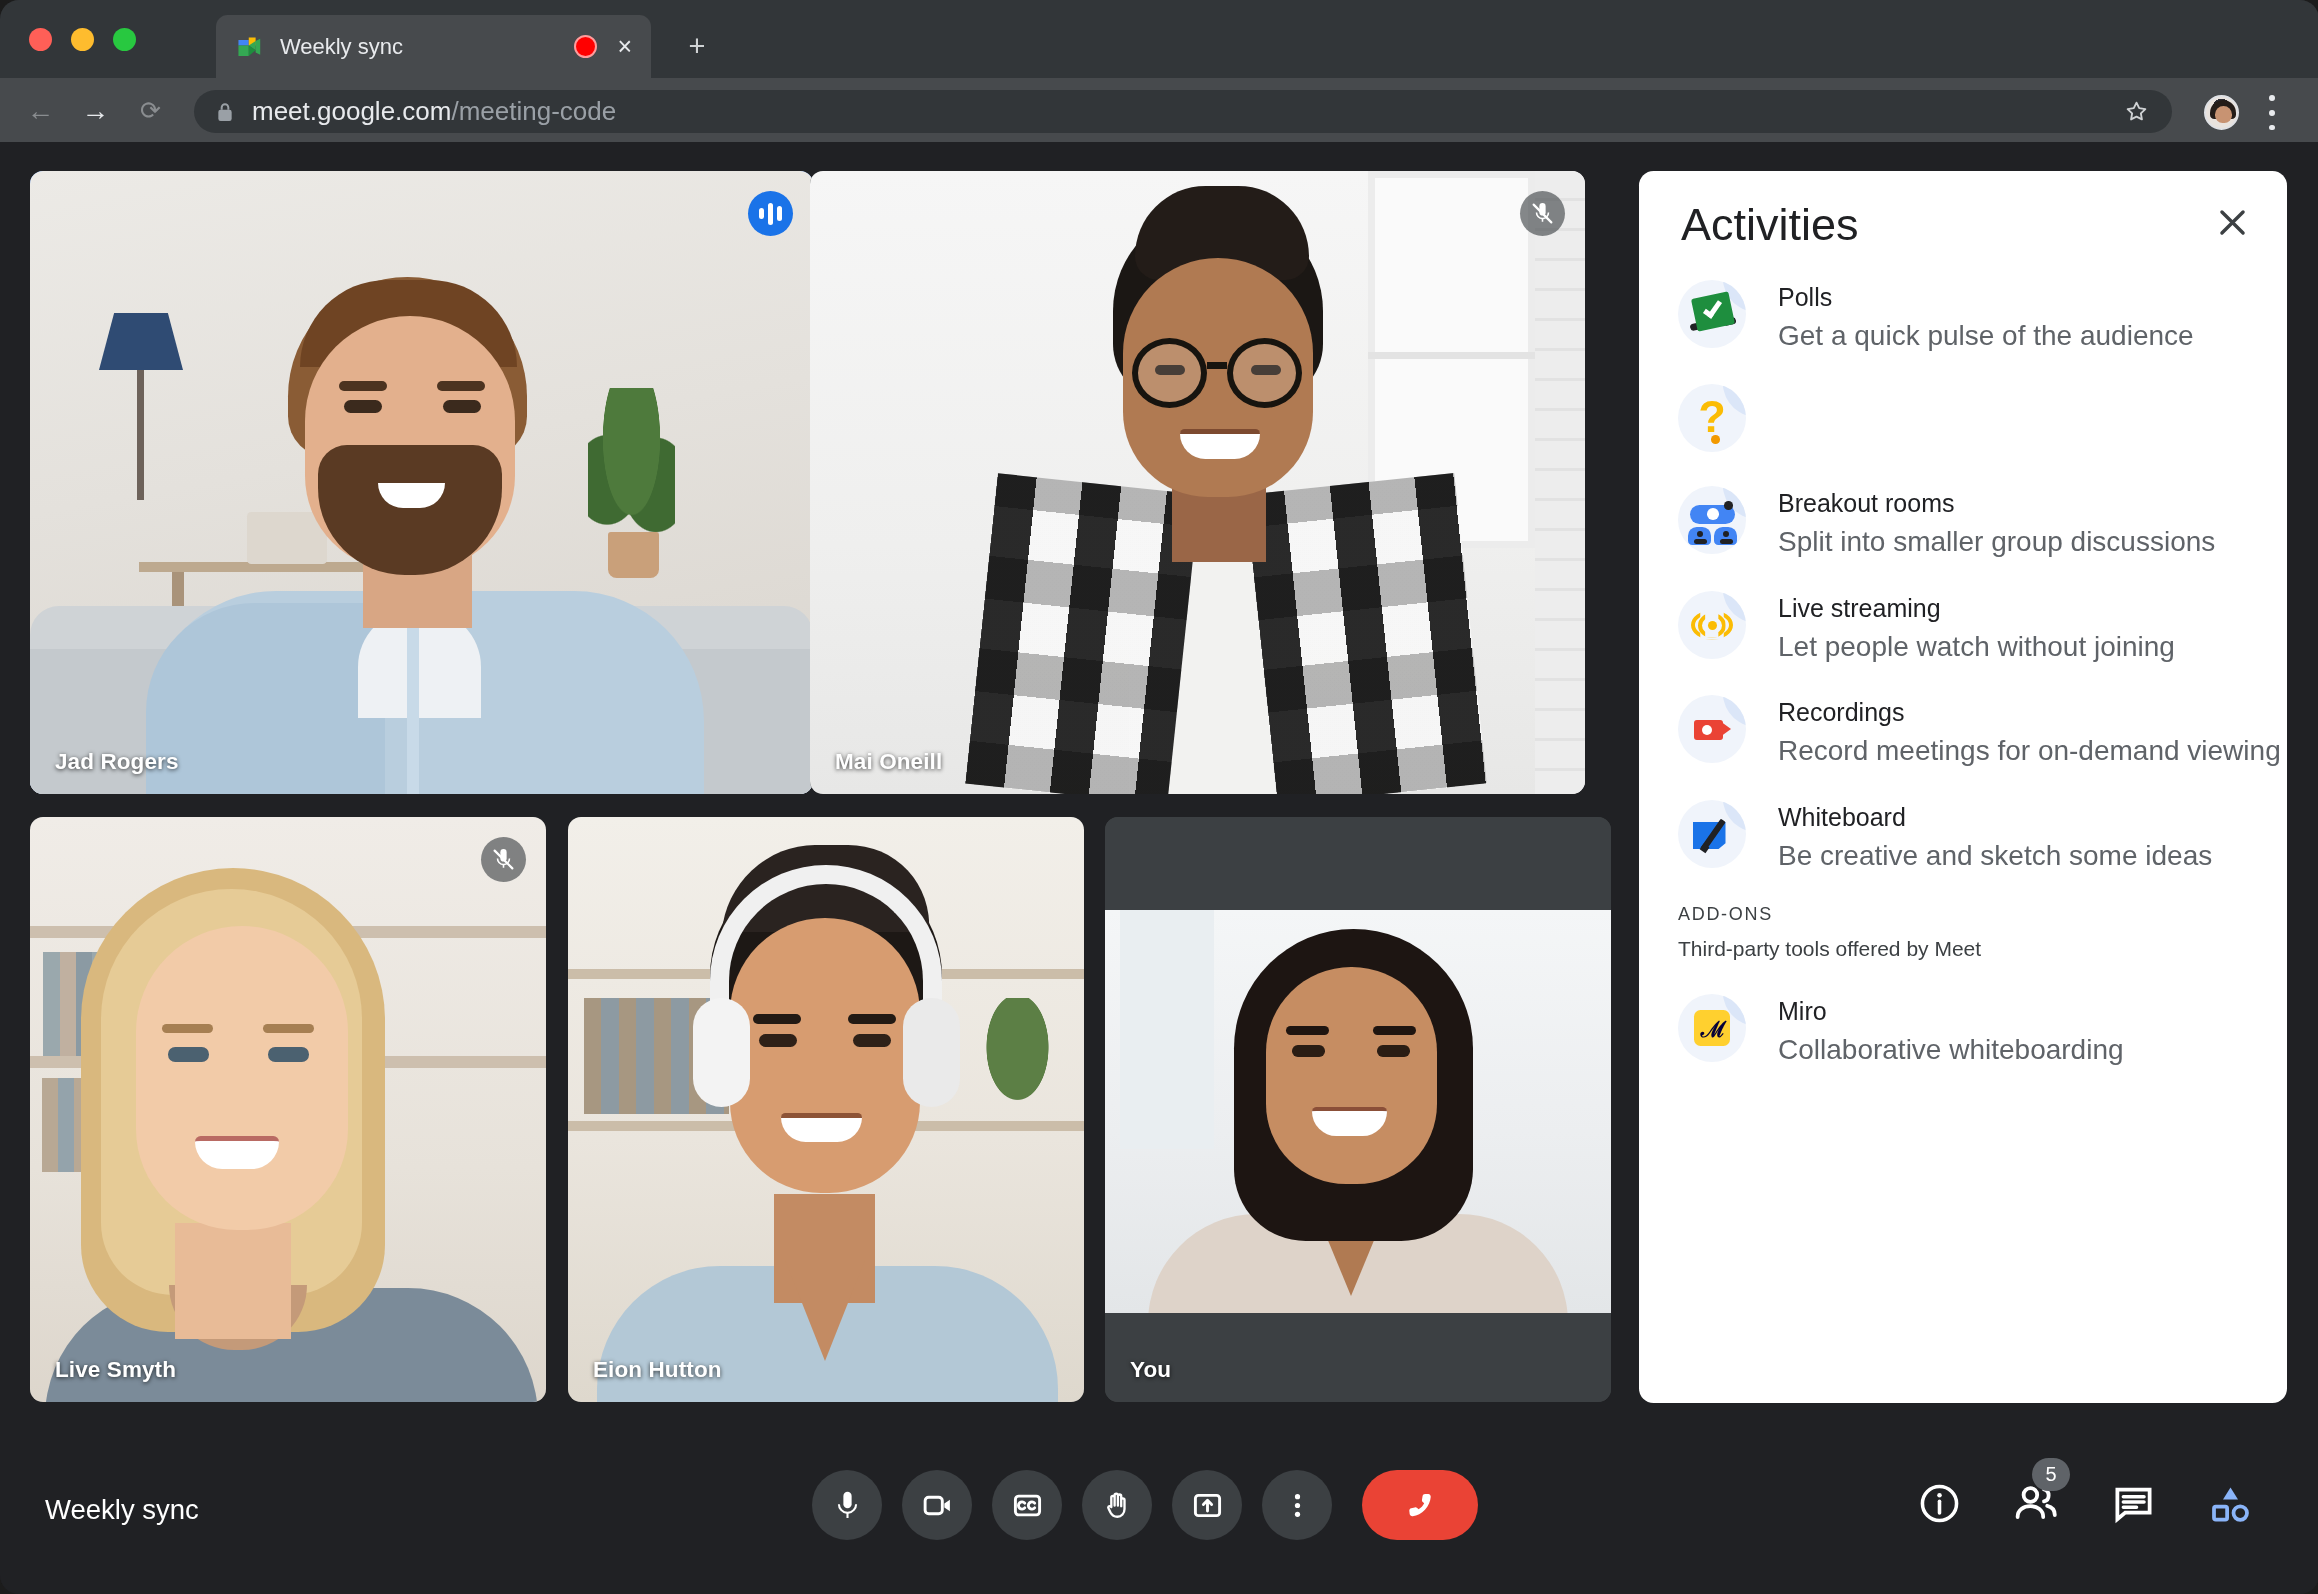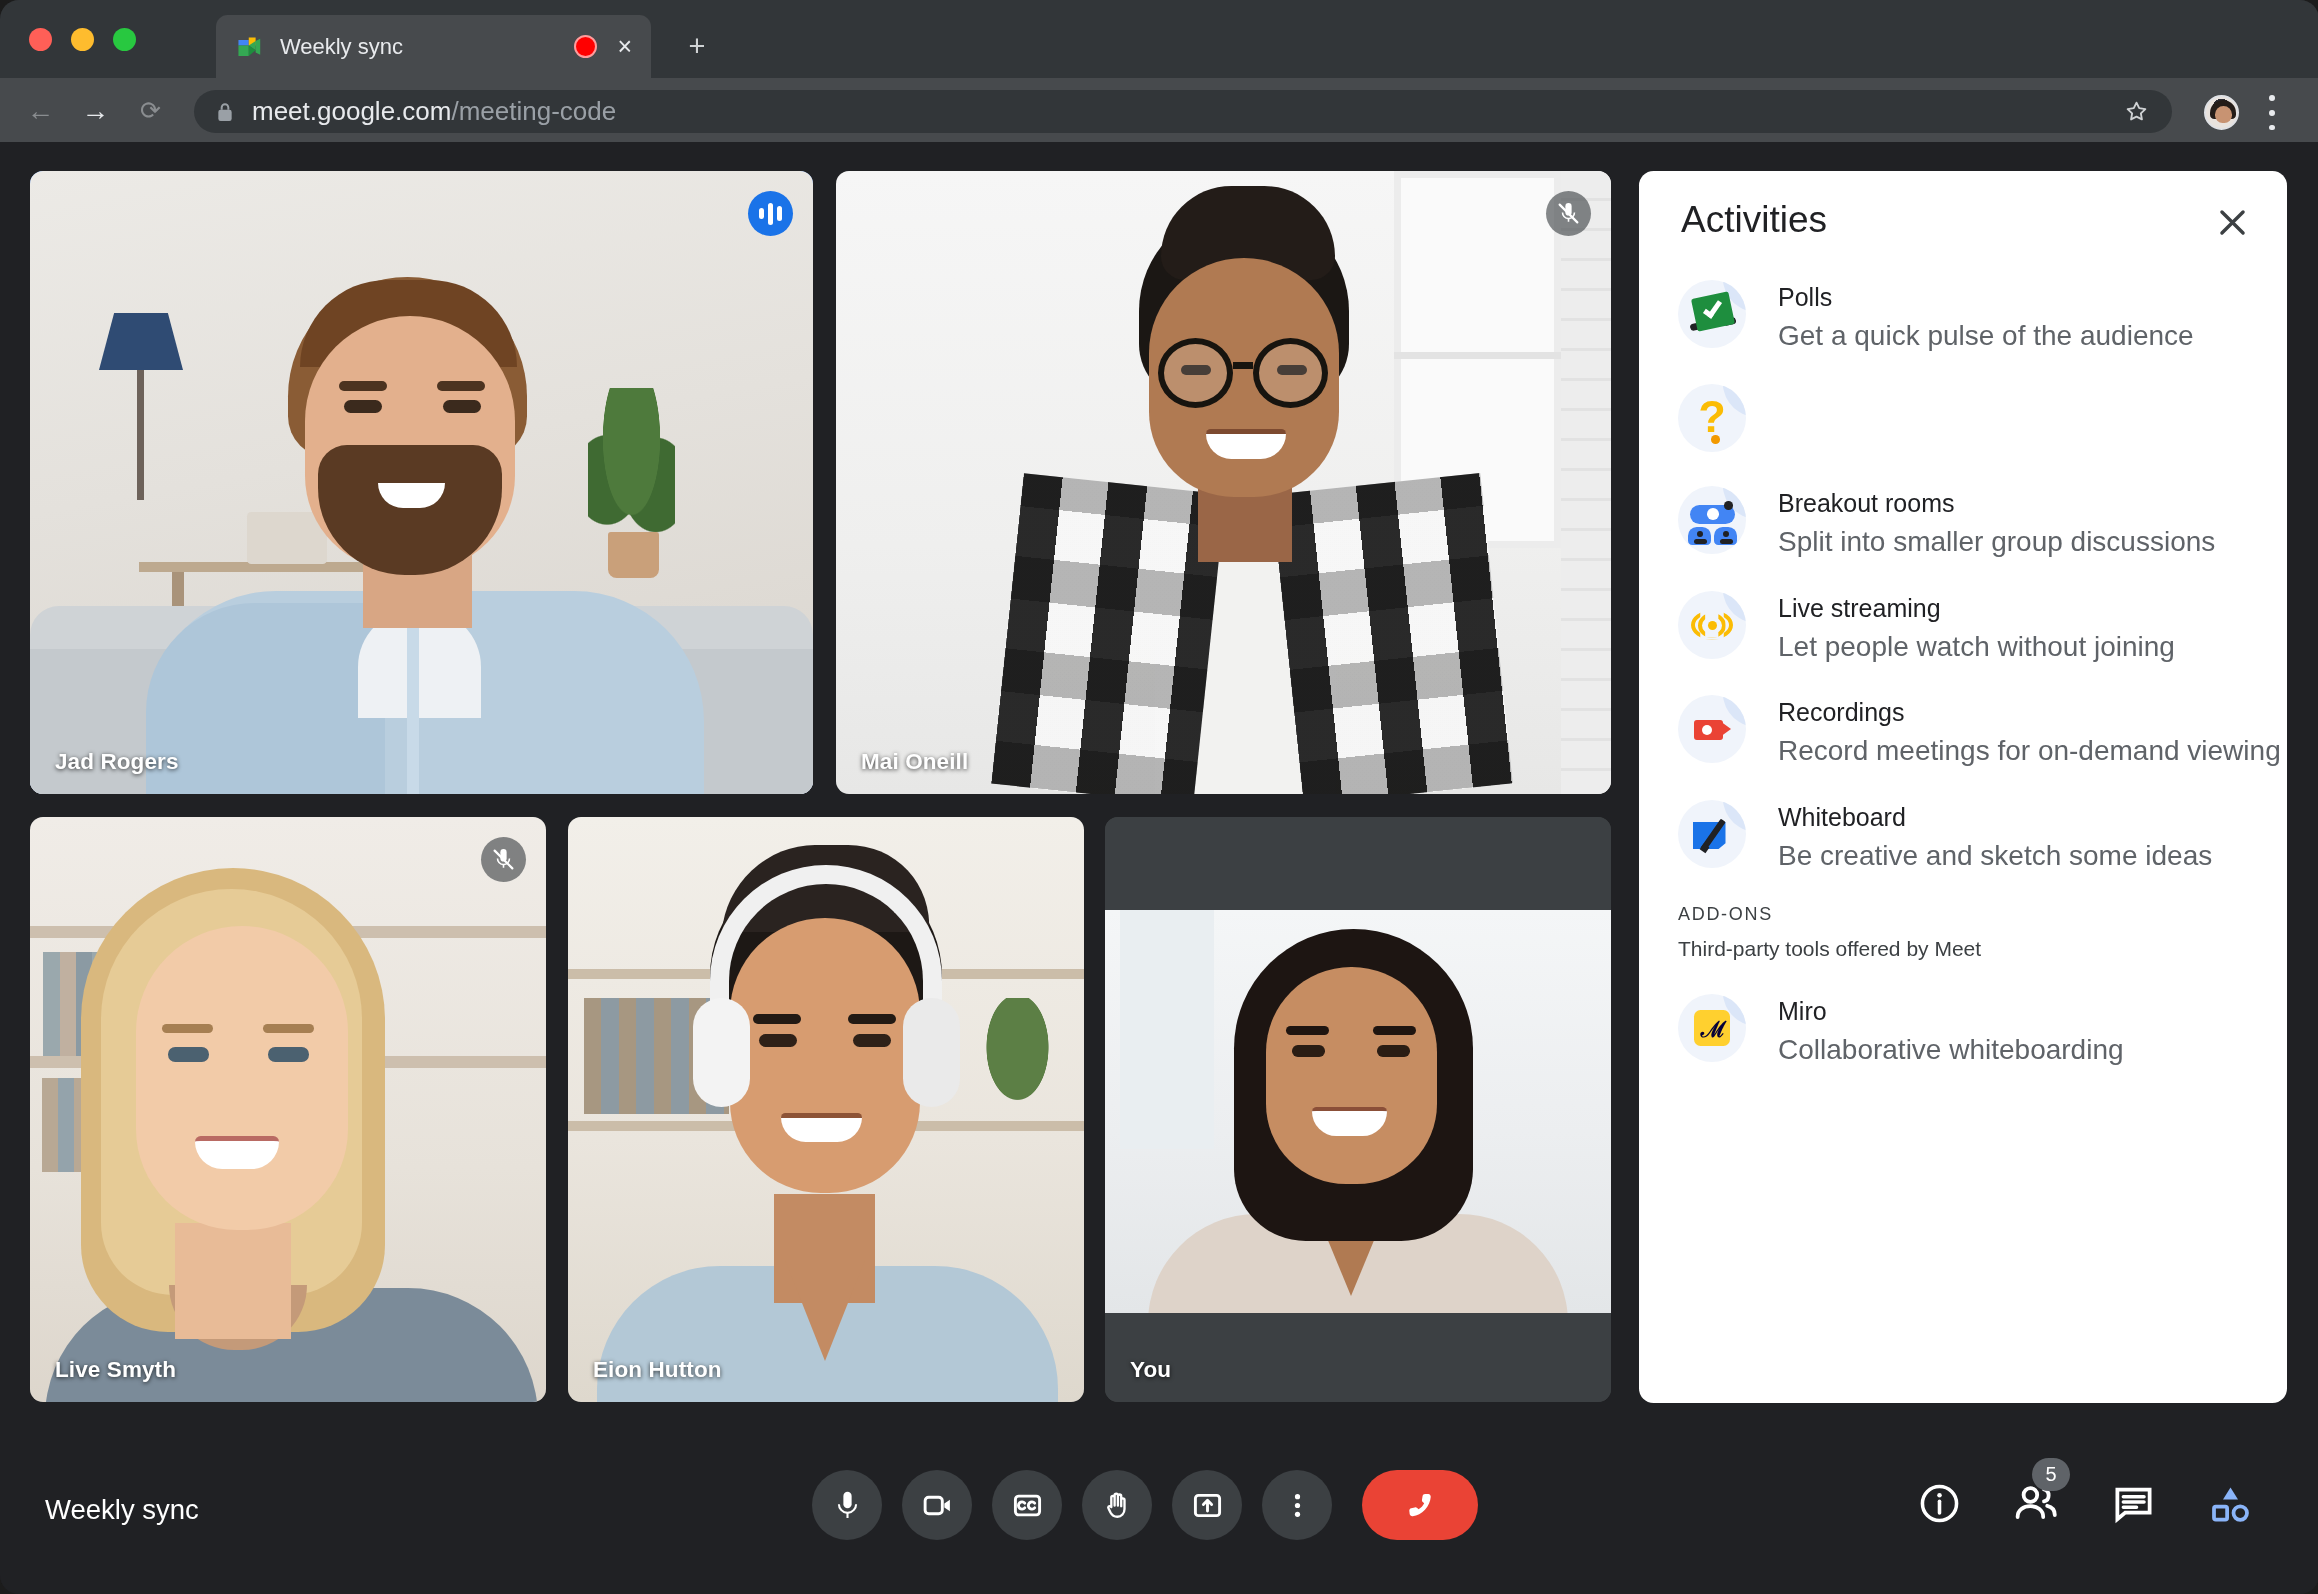--- a/index.html
+++ b/index.html
@@ -106,21 +106,21 @@
   }
   .tile .video { position: absolute; inset: 0; }
   .tile .namelabel {
     position: absolute; left: 25px; bottom: 19px; color: #ffffff;
     font-size: 22.5px; font-weight: 700; text-shadow: 0 1.4px 4.3px rgba(0,0,0,.75);
     letter-spacing: 0.1px; z-index: 6;
   }
   .tile.active { outline: 5px solid #5e9bff; outline-offset: -5px; }
 
   #tile-jad  { left: 0px;    top: 0px;   width: 783px; height: 623px; }
-  #tile-mai  { left: 806px; top: 0px;   width: 775px; height: 623px; }
+  #tile-mai  { left: 780px; top: 0px;   width: 775px; height: 623px; }
   #tile-lily { left: 0px;    top: 646px; width: 516px;  height: 585px; }
   #tile-eion { left: 538px;  top: 646px; width: 516px;  height: 585px; }
   #tile-you  { left: 1075px; top: 646px; width: 506px;  height: 585px; }
 
   
   .badge {
     position: absolute; right: 20px; top: 20px; width: 45px; height: 45px;
     border-radius: 50%; display: flex; align-items: center; justify-content: center; z-index: 7;
   }
   .badge.speaking { background: #1a73e8; }
@@ -277,21 +277,21 @@
 
   
   #panel {
     position: absolute; left: 1639px; top: 29px; width: 648px; height: 1232px;
     background: #ffffff; border-radius: 14.5px; overflow: hidden;
   }
   #panel-header {
     position: absolute; left: 0; top: 0; width: 648px; height: 101px;
   }
   #panel-title {
-    position: absolute; left: 42px; top: 27.5px; font-size: 37px; color: #202124; font-weight: 400;
+    position: absolute; left: 42px; top: 27.5px; font-size: 45px; color: #202124; font-weight: 400;
   }
   #panel-close {
     position: absolute; right: 35px; top: 32px; width: 39px; height: 39px;
   }
   #acts { position: absolute; left: 0; top: 109px; width: 718px; }
 
   .act {
     position: relative; display: flex; align-items: flex-start;
     padding: 0 39px; margin-bottom: 32px; min-height: 70px;
   }

